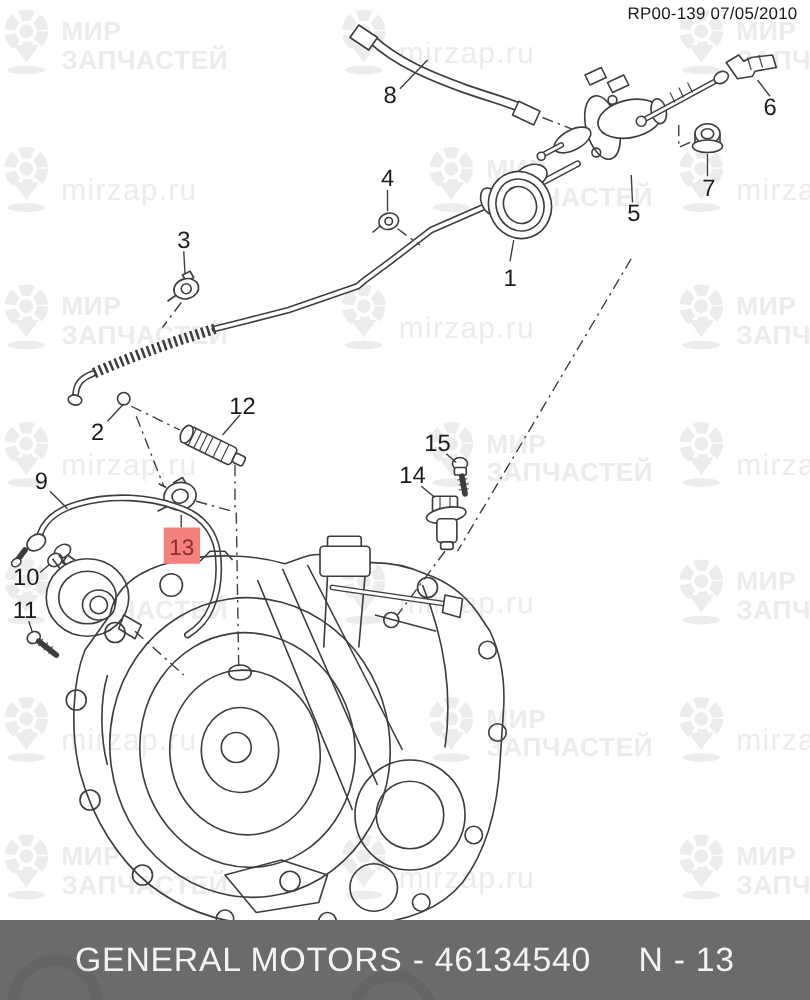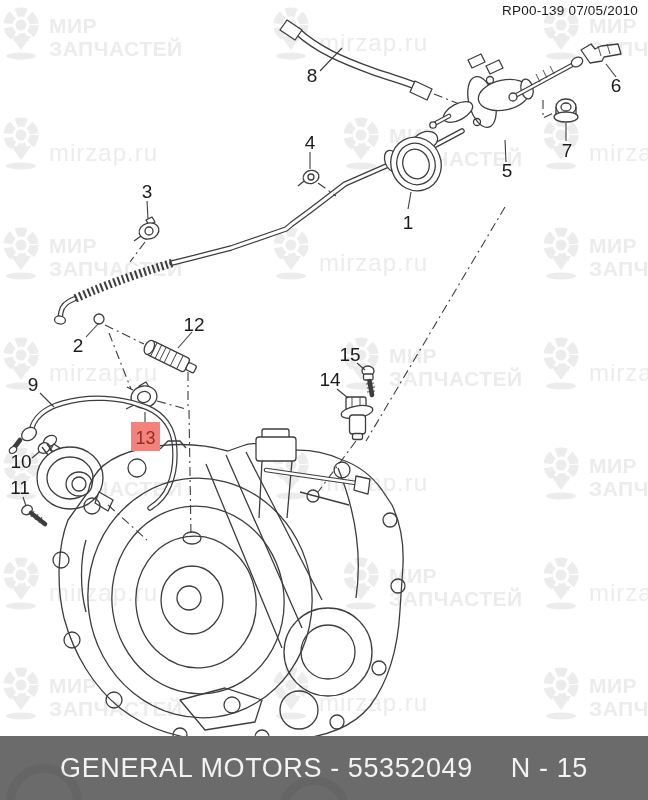--- a/index.html
+++ b/index.html
@@ -474,16 +474,16 @@
     <g>
       <line class="ldr" x1="145" y1="412" x2="145" y2="422"></line>
       <rect id="hlRect" x="131" y="422" width="29" height="29" fill="#f4817b"></rect>
       <text id="hlText" class="hl-num" x="145.5" y="444" text-anchor="middle" fill="#8f2f2b">13</text>
     </g>
   </svg>
 
   <div class="footer" id="footerBar" style="background: rgb(107, 107, 107);">
     <span class="ghost g1"></span>
     <span class="ghost g2"></span>
-    <span>GENERAL MOTORS - 55352049</span>
-    <span>N - 15</span>
+    <span>GENERAL MOTORS - 46134540</span>
+    <span>N - 13</span>
   </div>
 </div>
 
 </body></html>

